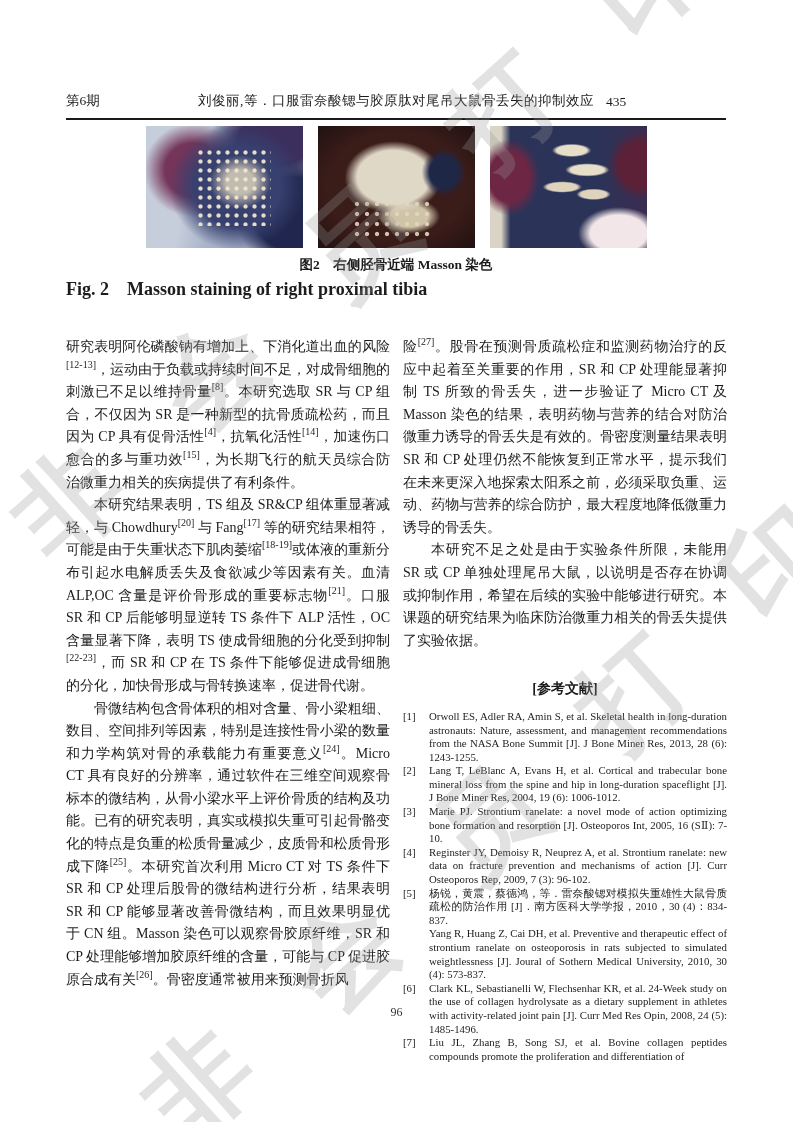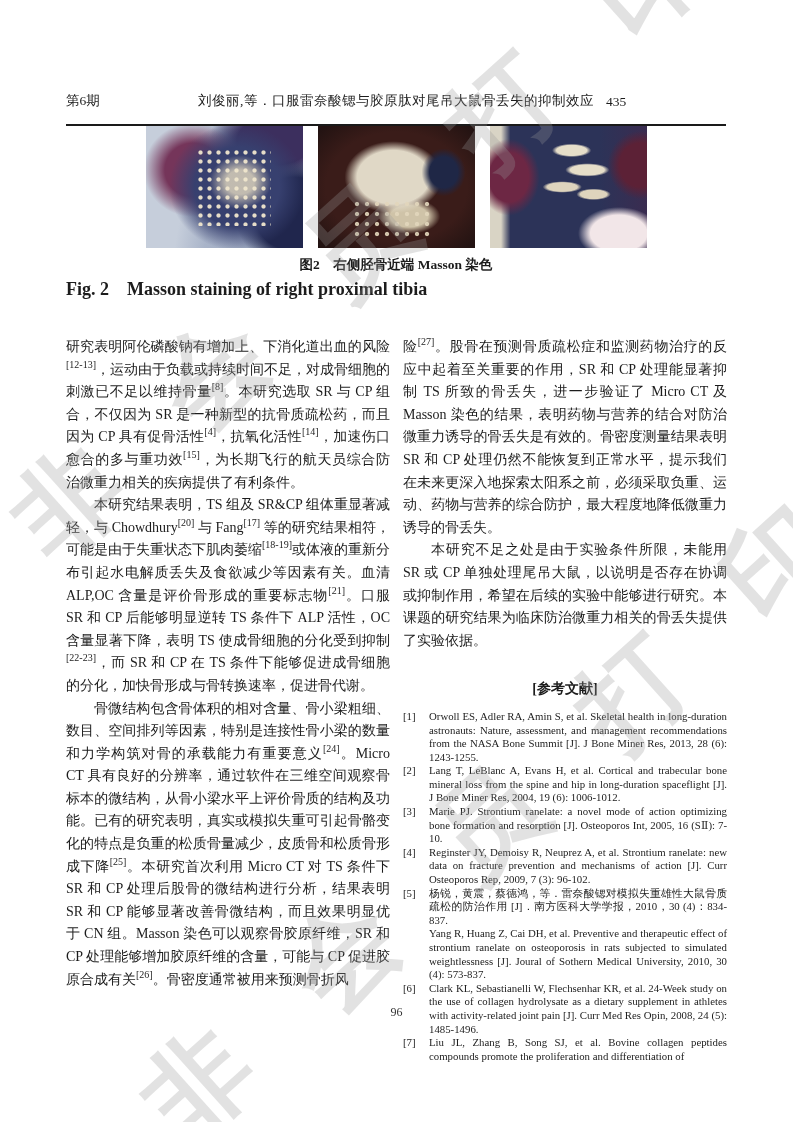--- a/index.html
+++ b/index.html
@@ -14,21 +14,21 @@
     font-family:"Liberation Sans","DejaVu Sans",sans-serif;font-weight:bold;
     font-size:105px;letter-spacing:90px;color:#9a9a9a;opacity:.28;
     transform:rotate(-42deg);transform-origin:left center;
   }
   #wm1{left:30px;top:468px;}
   #wm2{left:160px;top:1050px;}
   
   .header{
     position:absolute;left:66px;top:88px;width:660px;height:22px;
     border-bottom:2px solid #1a1a1a;display:flex;align-items:flex-end;
-    padding-bottom:14px;font-size:13.5px;
+    padding-bottom:8px;font-size:13.5px;
   }
   .header .issue{width:120px;text-align:left;}
   .header .h-title{flex:1;text-align:center;letter-spacing:.5px;}
   .header .pageno{width:120px;text-align:left;}
   
   .figure{position:absolute;left:66px;top:126px;width:660px;}
   .panels{display:flex;justify-content:center;gap:15px;}
   .panel{position:relative;width:157px;height:122px;}
   .panel-a{background:
     radial-gradient(ellipse 34% 38% at 60% 46%, rgba(228,218,192,.8) 0 26%, rgba(228,218,192,0) 58%),

